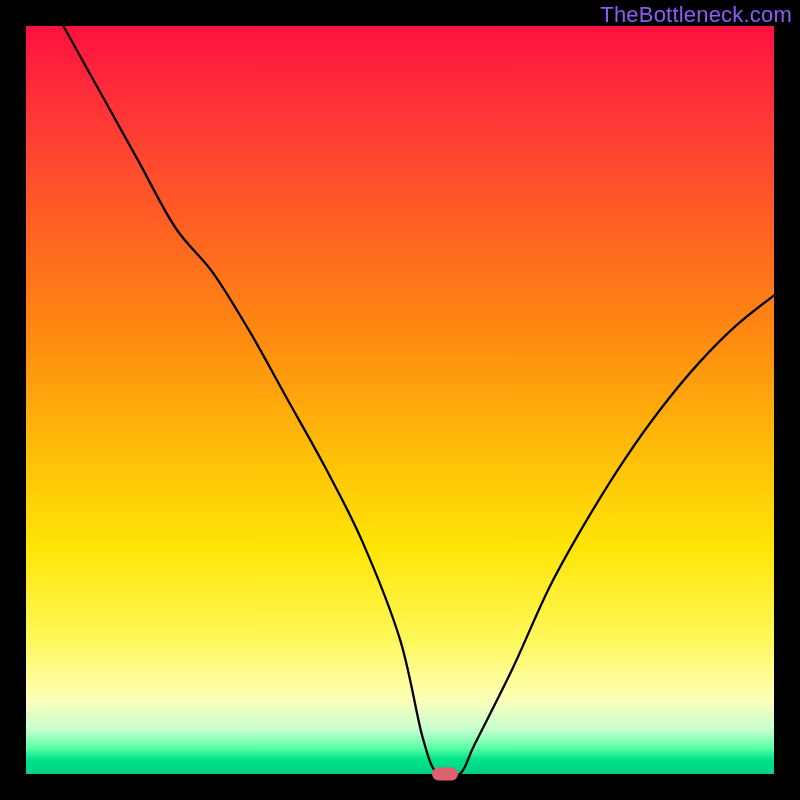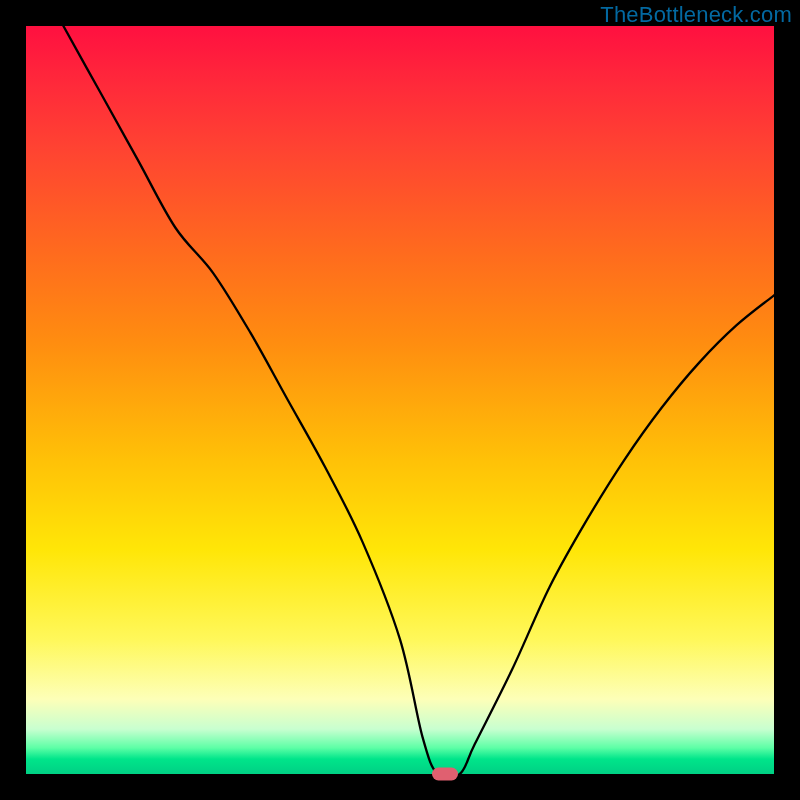--- a/index.html
+++ b/index.html
@@ -14,21 +14,21 @@
   .frame {
     position: relative;
     width: 800px;
     height: 800px;
     background: #000;
   }
   .watermark {
     position: absolute;
     top: 2px;
     right: 8px;
-    color: #0369a1;
+    color: #8b5cf6;
     font-size: 22px;
     font-weight: 500;
     letter-spacing: 0.2px;
     z-index: 5;
   }
   .plot-area {
     position: absolute;
     left: 26px;
     top: 26px;
     width: 748px;

